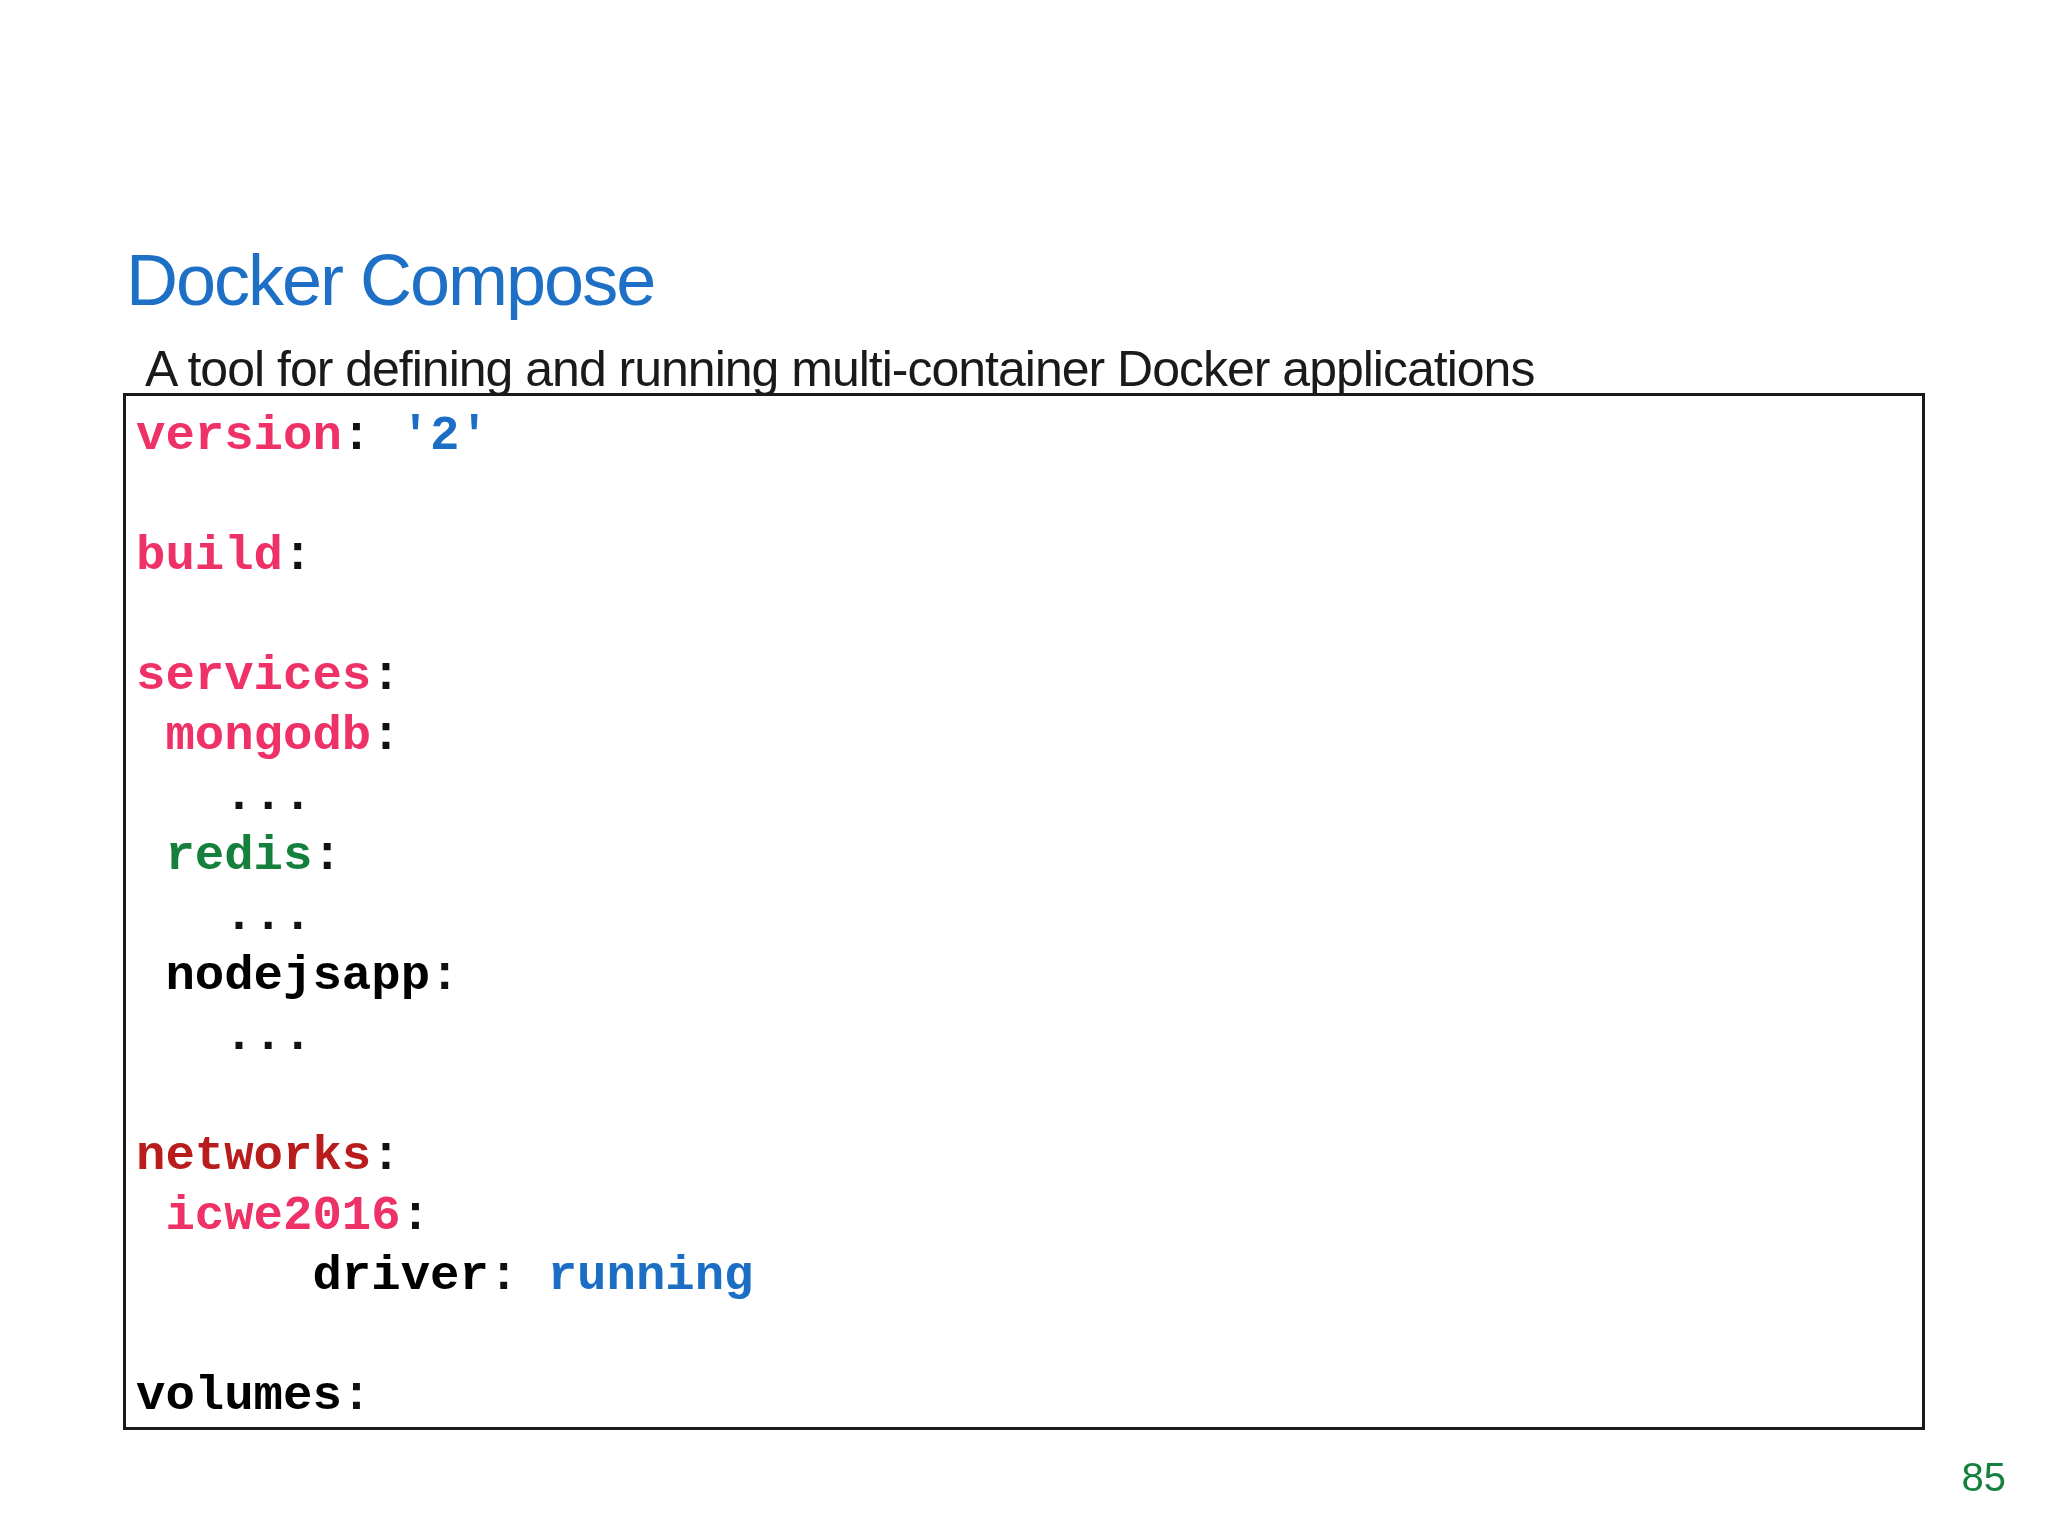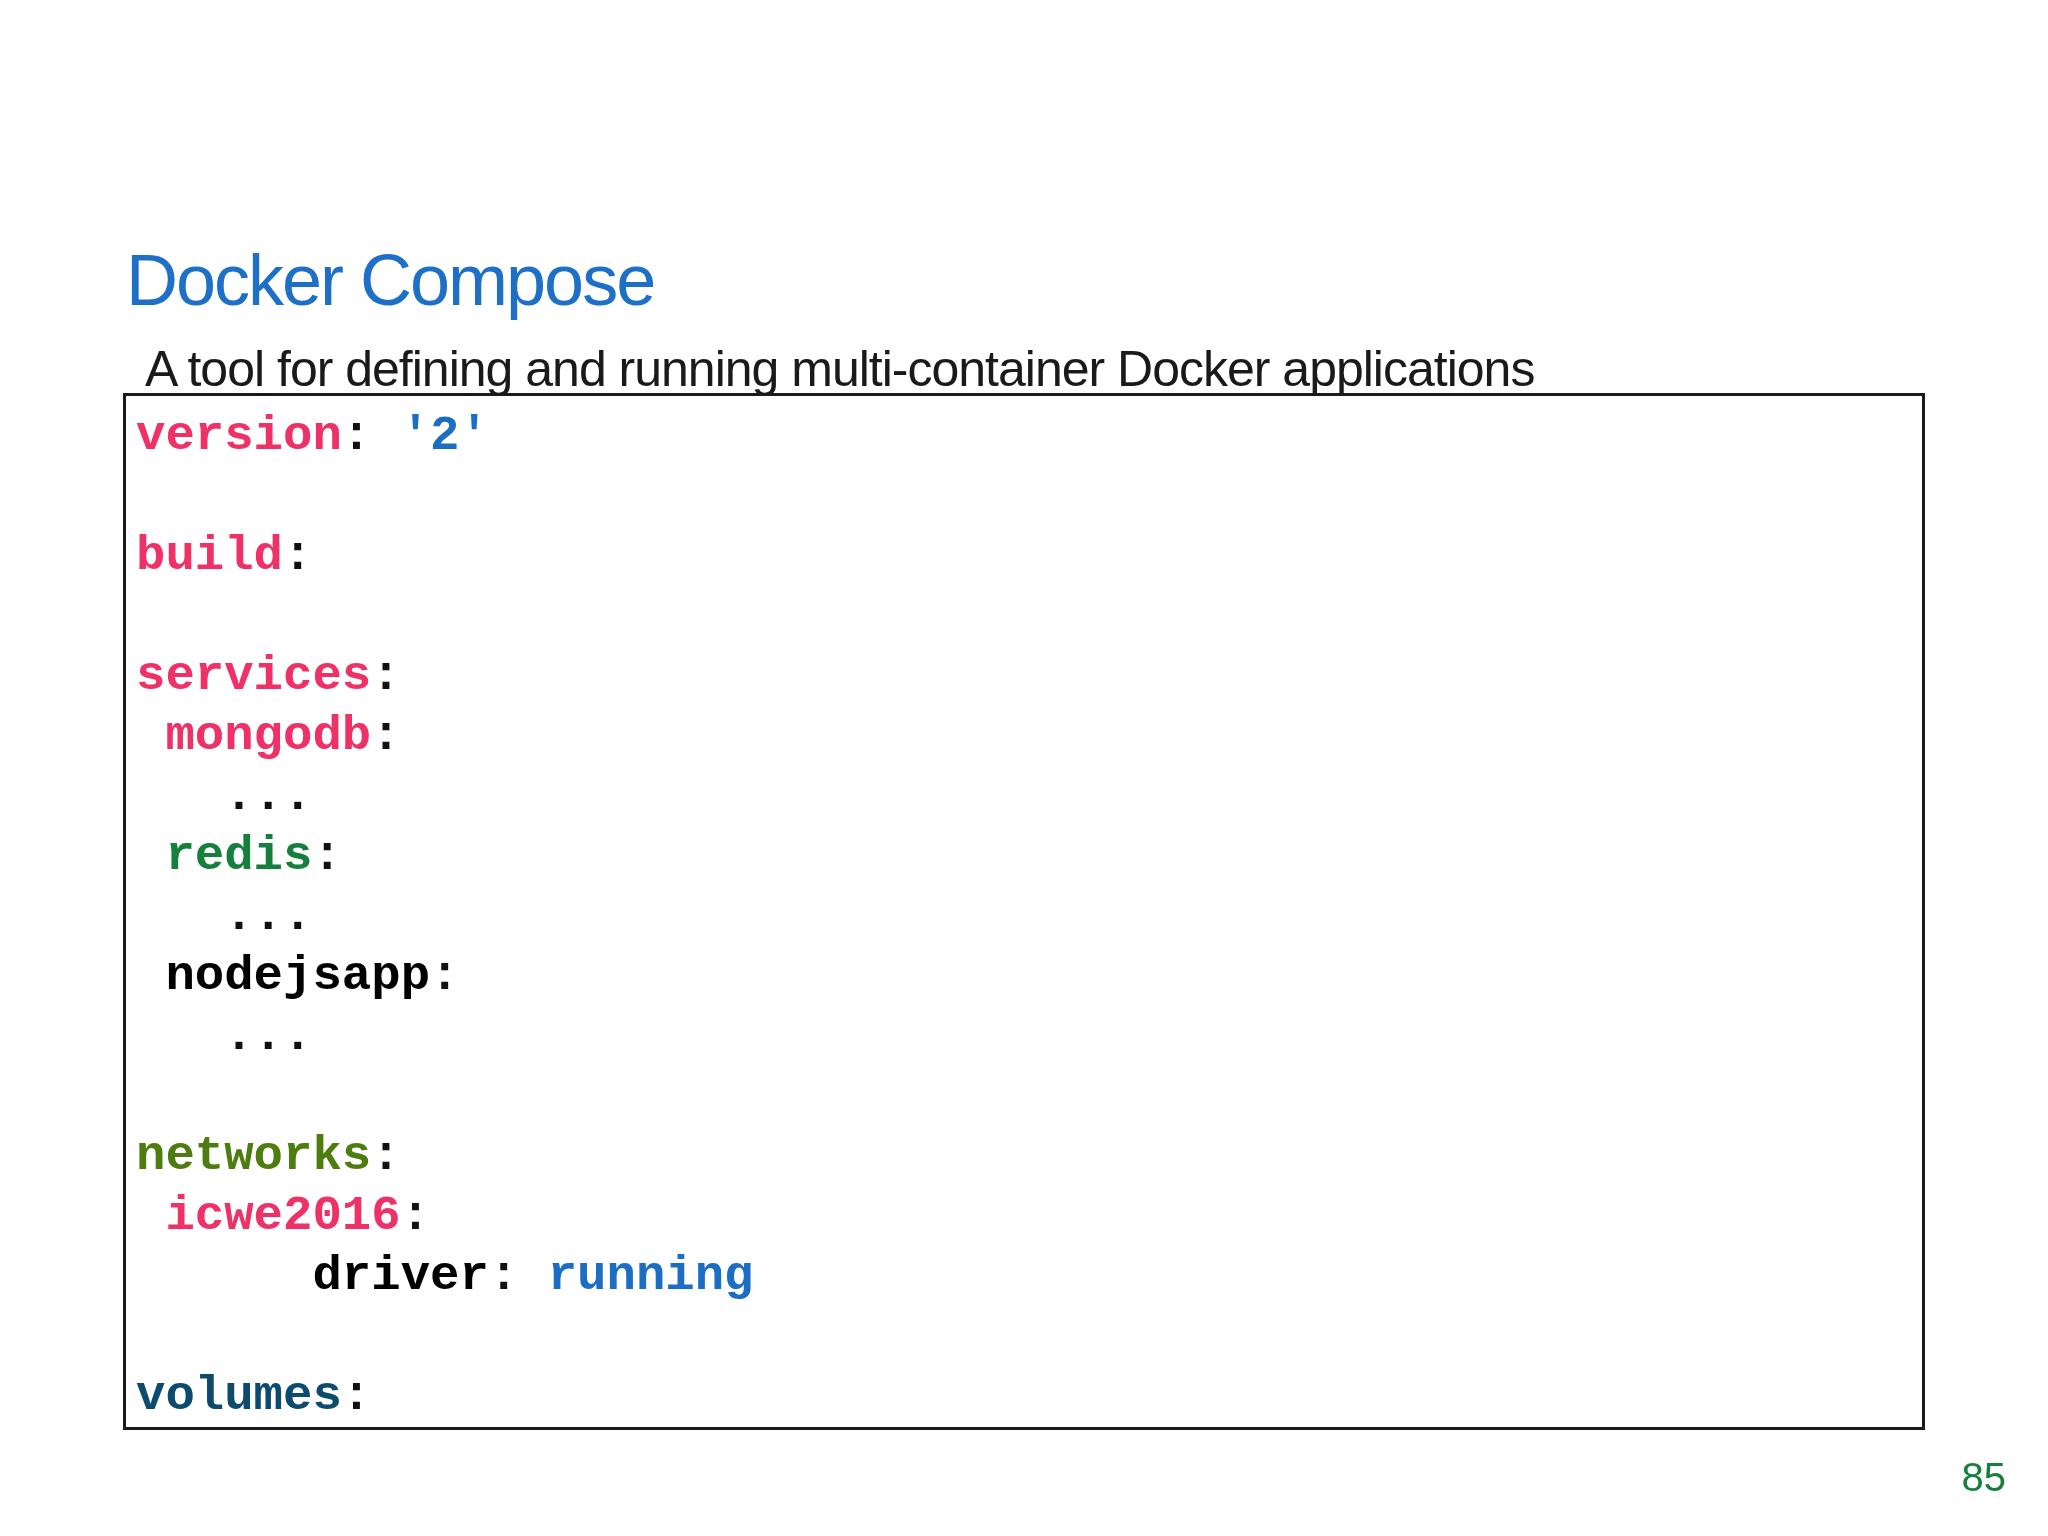--- a/index.html
+++ b/index.html
@@ -79,21 +79,21 @@
 <span style="color: rgb(238, 49, 102);">build</span><span style="color: rgb(17, 17, 17);">:</span>
 
 <span style="color: rgb(238, 49, 102);">services</span><span style="color: rgb(17, 17, 17);">:</span>
 <span style="color: rgb(17, 17, 17);"> </span><span style="color: rgb(238, 49, 102);">mongodb</span><span style="color: rgb(17, 17, 17);">:</span>
 <span style="color: rgb(17, 17, 17);">   ...</span>
 <span style="color: rgb(17, 17, 17);"> </span><span style="color: #15803d;">redis</span><span style="color: rgb(17, 17, 17);">:</span>
 <span style="color: rgb(17, 17, 17);">   ...</span>
 <span style="color: rgb(17, 17, 17);"> </span><span style="color: #000000;">nodejsapp</span><span style="color: rgb(17, 17, 17);">:</span>
 <span style="color: rgb(17, 17, 17);">   ...</span>
 
-<span style="color: #4d7c0f; font-family: Liberation Mono, monospace;">networks</span><span style="color: rgb(17, 17, 17);">:</span>
+<span style="color: #b91c1c; font-family: Liberation Mono, monospace;">networks</span><span style="color: rgb(17, 17, 17);">:</span>
 <span style="color: rgb(17, 17, 17);"> </span><span style="color: rgb(238, 49, 102); margin-top: 42px;">icwe2016</span><span style="color: rgb(17, 17, 17);">:</span>
 <span style="color: rgb(17, 17, 17);">      </span><span style="color: #000000;">driver</span><span style="color: rgb(17, 17, 17);">: </span><span style="color: rgb(27, 110, 195);">running</span>
 
-<span style="color: #0c4a6e;">volumes</span><span style="color: rgb(17, 17, 17);">:</span>
+<span style="color: #000000;">volumes</span><span style="color: rgb(17, 17, 17);">:</span>
 </pre>
 </div>
 
 <div class="page-number">85</div>
 
 </body></html>

